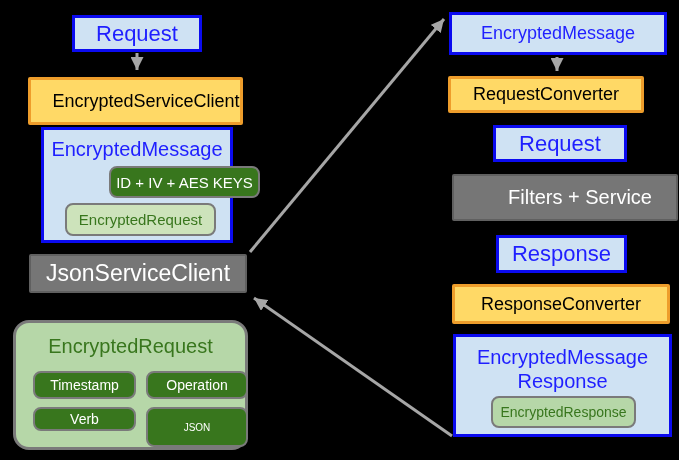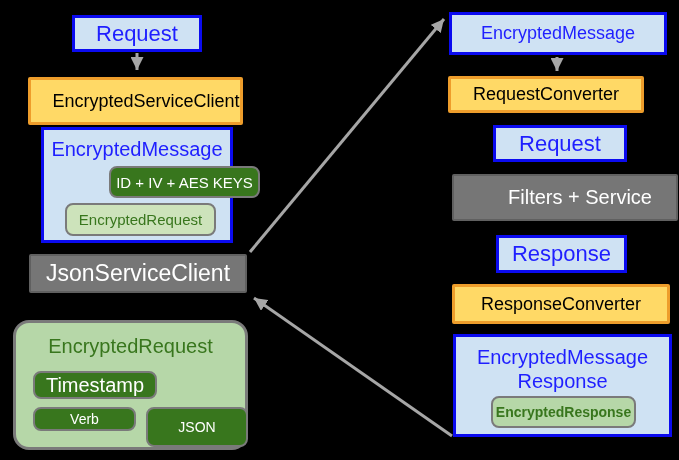--- a/index.html
+++ b/index.html
@@ -38,43 +38,44 @@
   <div class="box blue-container" style="left:41px;top:127px;width:192px;height:116px;">
     <div class="title">EncryptedMessage</div>
     <div class="box dark-green-box" style="left:21px;top:36px;width:151px;height:32px;margin-left:44px;">ID + IV + AES KEYS</div>
     <div class="box light-green-box" style="left:21px;top:73px;width:151px;height:33px;">EncryptedRequest</div>
   </div>
 
   <div class="box gray-box" style="left:29px;top:254px;width:218px;height:39px;">JsonServiceClient</div>
 
   <div class="box green-container" style="left:13px;top:320px;width:235px;height:130px;">
     <div class="title">EncryptedRequest</div>
-    <div class="box dark-green-box" style="left:17px;top:48px;width:124px;height:28px;font-size:20px;">Timestamp</div>
+    <div class="box dark-green-box" style="left:17px;top:48px;width:103px;height:28px;font-size:14px;">Timestamp</div>
+    <div class="box dark-green-box" style="left:130px;top:48px;width:102px;height:28px;font-size:14px;">Operation</div>
     <div class="box dark-green-box" style="left:17px;top:84px;width:103px;height:24px;font-size:14px;">Verb</div>
-    <div class="box dark-green-box" style="left:130px;top:84px;width:102px;height:40px;font-size:14px;">JSON</div>
+    <div class="box dark-green-box" style="left:130px;top:84px;width:102px;height:40px;font-size:10px;">JSON</div>
   </div>
 
   <div class="box blue-box" style="left:449px;top:12px;width:218px;height:43px;font-size:18px;">EncryptedMessage</div>
 
   <div class="box orange-box" style="left:448px;top:76px;width:196px;height:37px;">RequestConverter</div>
 
   <div class="box blue-box" style="left:493px;top:125px;width:134px;height:37px;">Request</div>
 
   <div class="box gray-box" style="left:452px;top:174px;width:226px;height:47px;font-size:20px;padding-left:30px;">Filters + Service</div>
 
   <div class="box blue-box" style="left:496px;top:235px;width:131px;height:38px;">Response</div>
 
   <div class="box orange-box" style="left:452px;top:284px;width:218px;height:40px;">ResponseConverter</div>
 
   <div class="box blue-container" style="left:453px;top:334px;width:219px;height:103px;">
     <div class="title" style="margin-top:8px;">
       <span style="display:block;">EncryptedMessage</span>
       <span style="display:block;">Response</span>
     </div>
-    <div class="box light-green-box" style="left:35px;top:59px;width:145px;height:32px;font-size:14px;background:var(--light_green_fill);font-weight:bold;">EncryptedResponse</div>
+    <div class="box light-green-box" style="left:35px;top:59px;width:145px;height:32px;font-size:14px;background:var(--light_green_fill);">EncryptedResponse</div>
   </div>
 
   <svg class="arrows" width="679" height="460" viewBox="0 0 679 460">
     <defs>
       <marker id="ah" viewBox="0 0 10 10" refX="10" refY="5" markerWidth="13" markerHeight="13" markerUnits="userSpaceOnUse" orient="auto">
         <path class="head" d="M0,0 L10,5 L0,10 z"></path>
       </marker>
     </defs>
     <line x1="137" y1="53" x2="137" y2="70" marker-end="url(#ah)"></line>
     <line x1="557" y1="57" x2="557" y2="71" marker-end="url(#ah)"></line>

